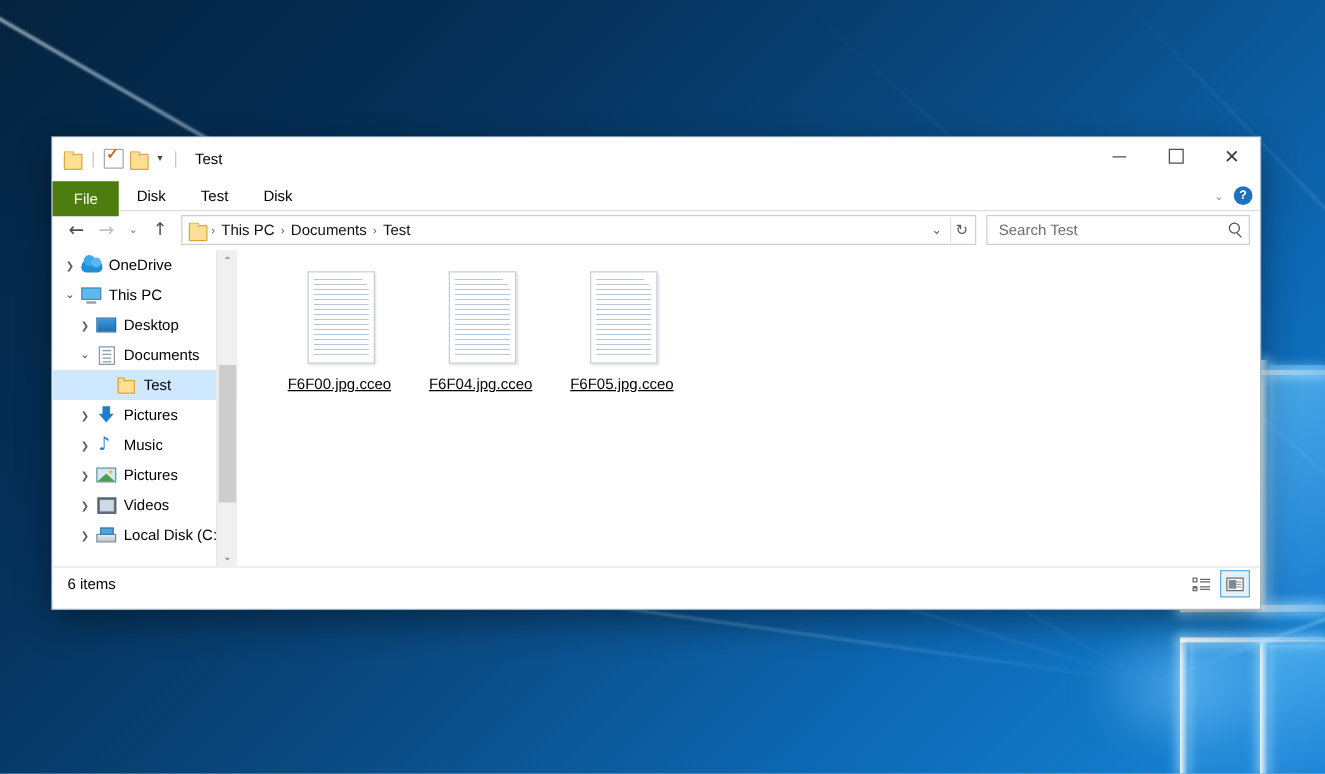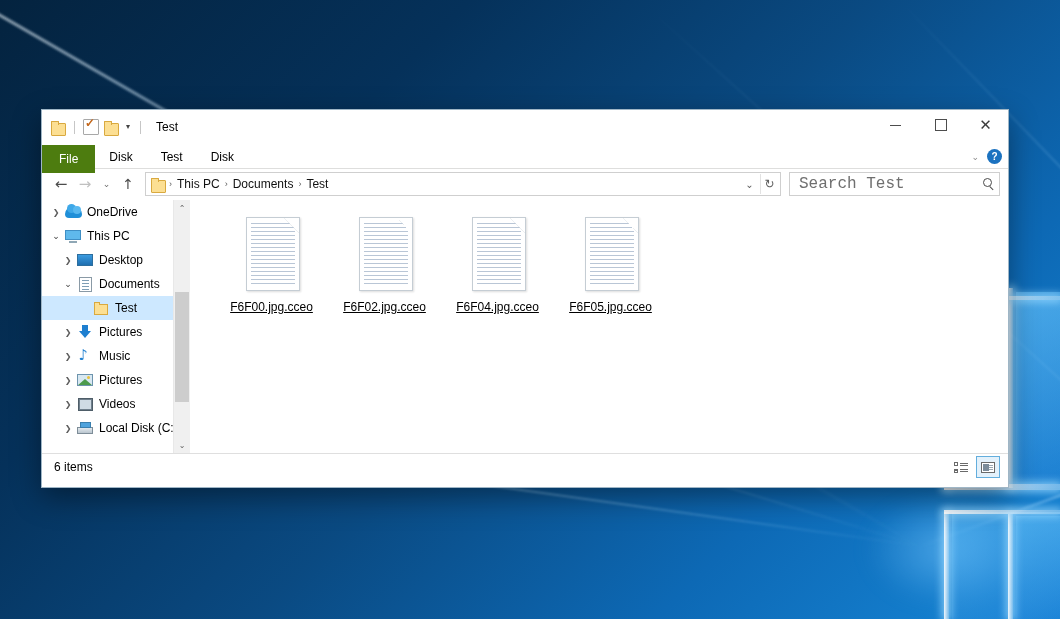--- a/index.html
+++ b/index.html
@@ -176,22 +176,22 @@
   .crumbbtn.refresh { font-size: 12px; border-left: 1px solid #e2e2e2; }
   #searchbox {
     width: 198px; height: 22px;
     border: 1px solid #cfcfcf; background: #fff;
     display: flex; align-items: center;
     padding: 0 4px 0 7px;
     margin-left: 6px;
   }
   #searchbox input {
     border: none; outline: none; flex: 1;
-    font-size: 16px; color: #4d7c0f;
-    font-family: Liberation Mono, monospace;
+    font-size: 12px; color: #4d7c0f;
+    font-family: Liberation Sans, sans-serif;
     min-width: 0; background: transparent;
   }
   #searchbox input::placeholder { color: #6f6f6f; opacity: 1; }
   .mag {
     width: 13px; height: 13px; position: relative; flex: none;
   }
   .mag::before {
     content: ""; position: absolute; left: 1px; top: 0px;
     width: 7px; height: 7px; border: 1px solid #4a4a4a; border-radius: 50%;
   }
@@ -642,30 +642,20 @@
             <div class="page">
                 <div class="lines"></div>
                 <div class="fold"></div>
                 <div class="fold-edge"></div>
               </div>
           </div>
           <div class="filename">F6F00.jpg.cceo</div>
         </div>
 
 
-        <div class="fileitem">
-          <div class="fileicon">
-            <div class="page">
-                <div class="lines"></div>
-                <div class="fold"></div>
-                <div class="fold-edge"></div>
-              </div>
-          </div>
-          <div class="filename">F6F02.jpg.cceo</div>
-        </div>
 
 
         <div class="fileitem">
           <div class="fileicon">
             <div class="page">
                 <div class="lines"></div>
                 <div class="fold"></div>
                 <div class="fold-edge"></div>
               </div>
           </div>

